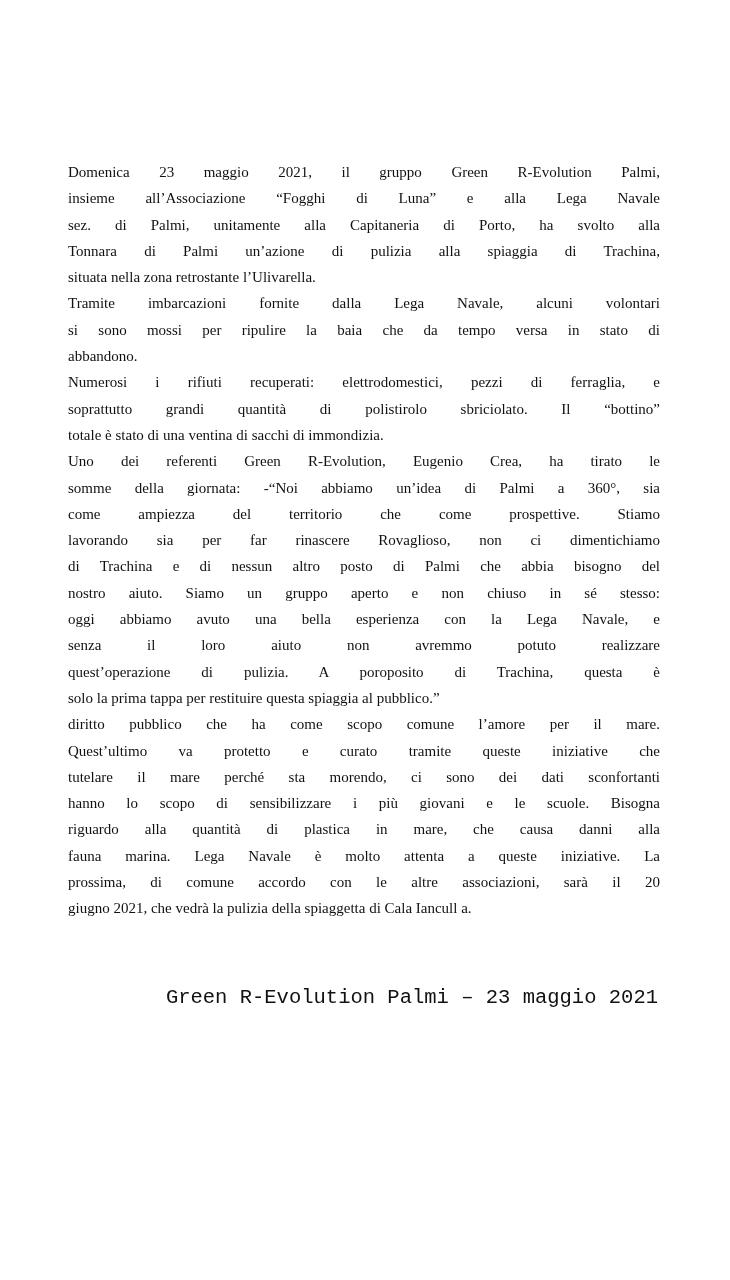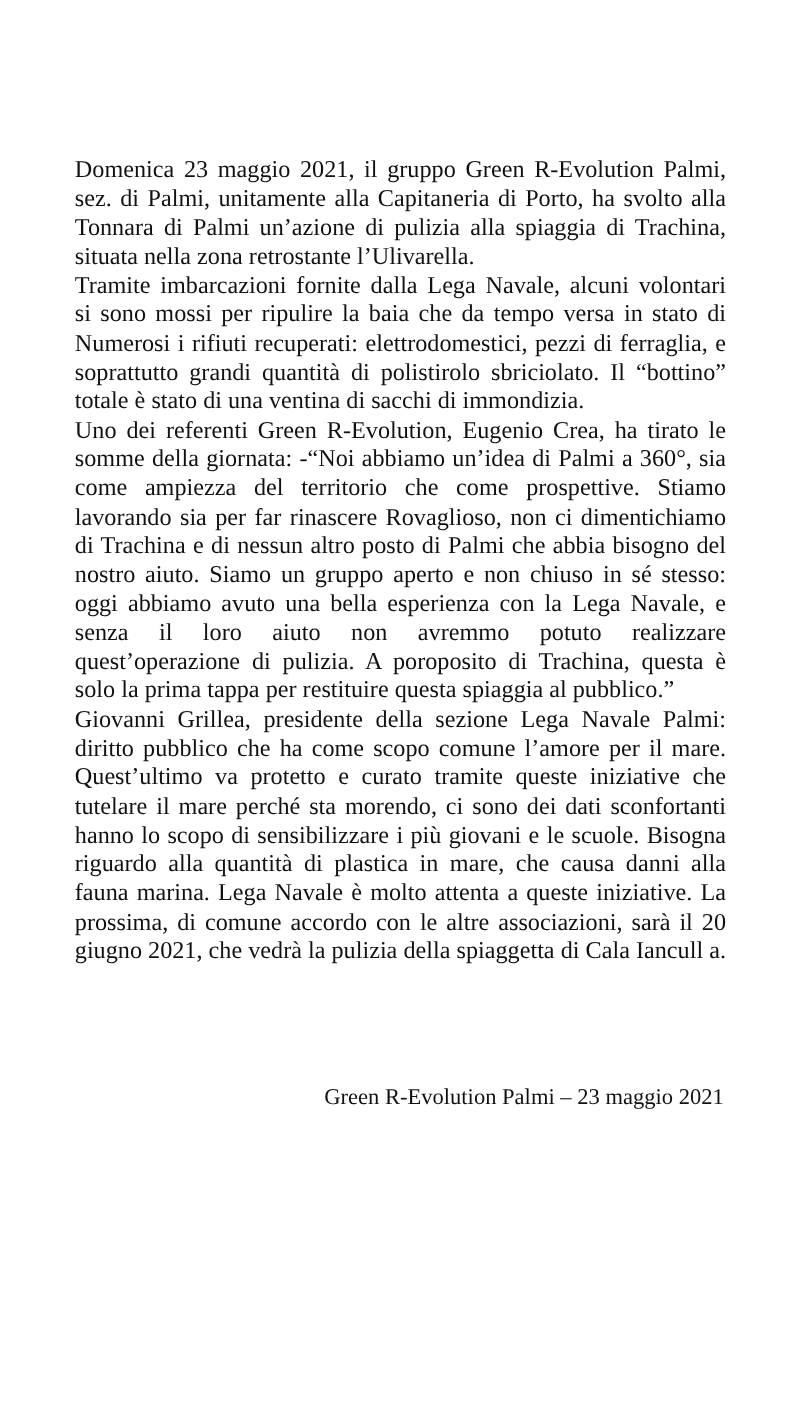--- a/index.html
+++ b/index.html
@@ -1,60 +1,62 @@
 <!DOCTYPE html>
 <html><head>
   <meta charset="utf-8">
   <style>
     html, body { margin: 0; padding: 0; background: #ffffff; }
     body { width: 730px; height: 1280px; position: relative; overflow: hidden; }
     .doc {
       position: absolute;
       left: 68px;
-      top: 141px;
+      top: 159px;
       width: 592px;
       font-family: "Liberation Serif", "DejaVu Serif", serif;
-      font-size: 22px;
+      font-size: 15px;
       color: #111111;
     }
     .line {
       height: 26.3px;
       line-height: 26.3px;
       white-space: nowrap;
       text-align: justify;
       text-align-last: justify;
       overflow: visible;
     }
     .line.last { text-align-last: left; }
     .signature {
       position: absolute;
       top: 985px;
       right: 72px;
-      font-family: Liberation Serif, serif;
+      font-family: Liberation Mono, monospace;
       font-size: 20.5px;
       color: #111111;
       line-height: 26px;
       white-space: nowrap;
     }
   </style>
 </head>
 <body>
 
 <div class="doc">
 
   <div>
     <div class="line">Domenica 23 maggio 2021, il gruppo Green R-Evolution Palmi,</div>
+    <div class="line">insieme all’Associazione “Fogghi di Luna” e alla Lega Navale</div>
     <div class="line">sez. di Palmi, unitamente alla Capitaneria di Porto, ha svolto alla</div>
     <div class="line">Tonnara di Palmi un’azione di pulizia alla spiaggia di Trachina,</div>
     <div class="line last">situata nella zona retrostante l’Ulivarella.</div>
   </div>
 
   <div>
     <div class="line">Tramite imbarcazioni fornite dalla Lega Navale, alcuni volontari</div>
     <div class="line">si sono mossi per ripulire la baia che da tempo versa in stato di</div>
+    <div class="line last">abbandono.</div>
   </div>
 
   <div>
     <div class="line">Numerosi i rifiuti recuperati: elettrodomestici, pezzi di ferraglia, e</div>
     <div class="line">soprattutto grandi quantità di polistirolo sbriciolato. Il “bottino”</div>
     <div class="line last">totale è stato di una ventina di sacchi di immondizia.</div>
   </div>
 
   <div>
     <div class="line">Uno dei referenti Green R-Evolution, Eugenio Crea, ha tirato le</div>
@@ -63,21 +65,20 @@
     <div class="line">lavorando sia per far rinascere Rovaglioso, non ci dimentichiamo</div>
     <div class="line">di Trachina e di nessun altro posto di Palmi che abbia bisogno del</div>
     <div class="line">nostro aiuto. Siamo un gruppo aperto e non chiuso in sé stesso:</div>
     <div class="line">oggi abbiamo avuto una bella esperienza con la Lega Navale, e</div>
     <div class="line">senza il loro aiuto non avremmo potuto realizzare</div>
     <div class="line">quest’operazione di pulizia. A poroposito di Trachina, questa è</div>
     <div class="line last">solo la prima tappa per restituire questa spiaggia al pubblico.”</div>
   </div>
 
   <div>
-    <div class="line">Giovanni Grillea, presidente della sezione Lega Navale Palmi:</div>
     <div class="line">diritto pubblico che ha come scopo comune l’amore per il mare.</div>
     <div class="line">Quest’ultimo va protetto e curato tramite queste iniziative che</div>
     <div class="line">tutelare il mare perché sta morendo, ci sono dei dati sconfortanti</div>
     <div class="line">hanno lo scopo di sensibilizzare i più giovani e le scuole. Bisogna</div>
     <div class="line">riguardo alla quantità di plastica in mare, che causa danni alla</div>
     <div class="line">fauna marina. Lega Navale è molto attenta a queste iniziative. La</div>
     <div class="line">prossima, di comune accordo con le altre associazioni, sarà il 20</div>
     <div class="line last">giugno 2021, che vedrà la pulizia della spiaggetta di Cala Iancull a.</div>
   </div>
 </div>

